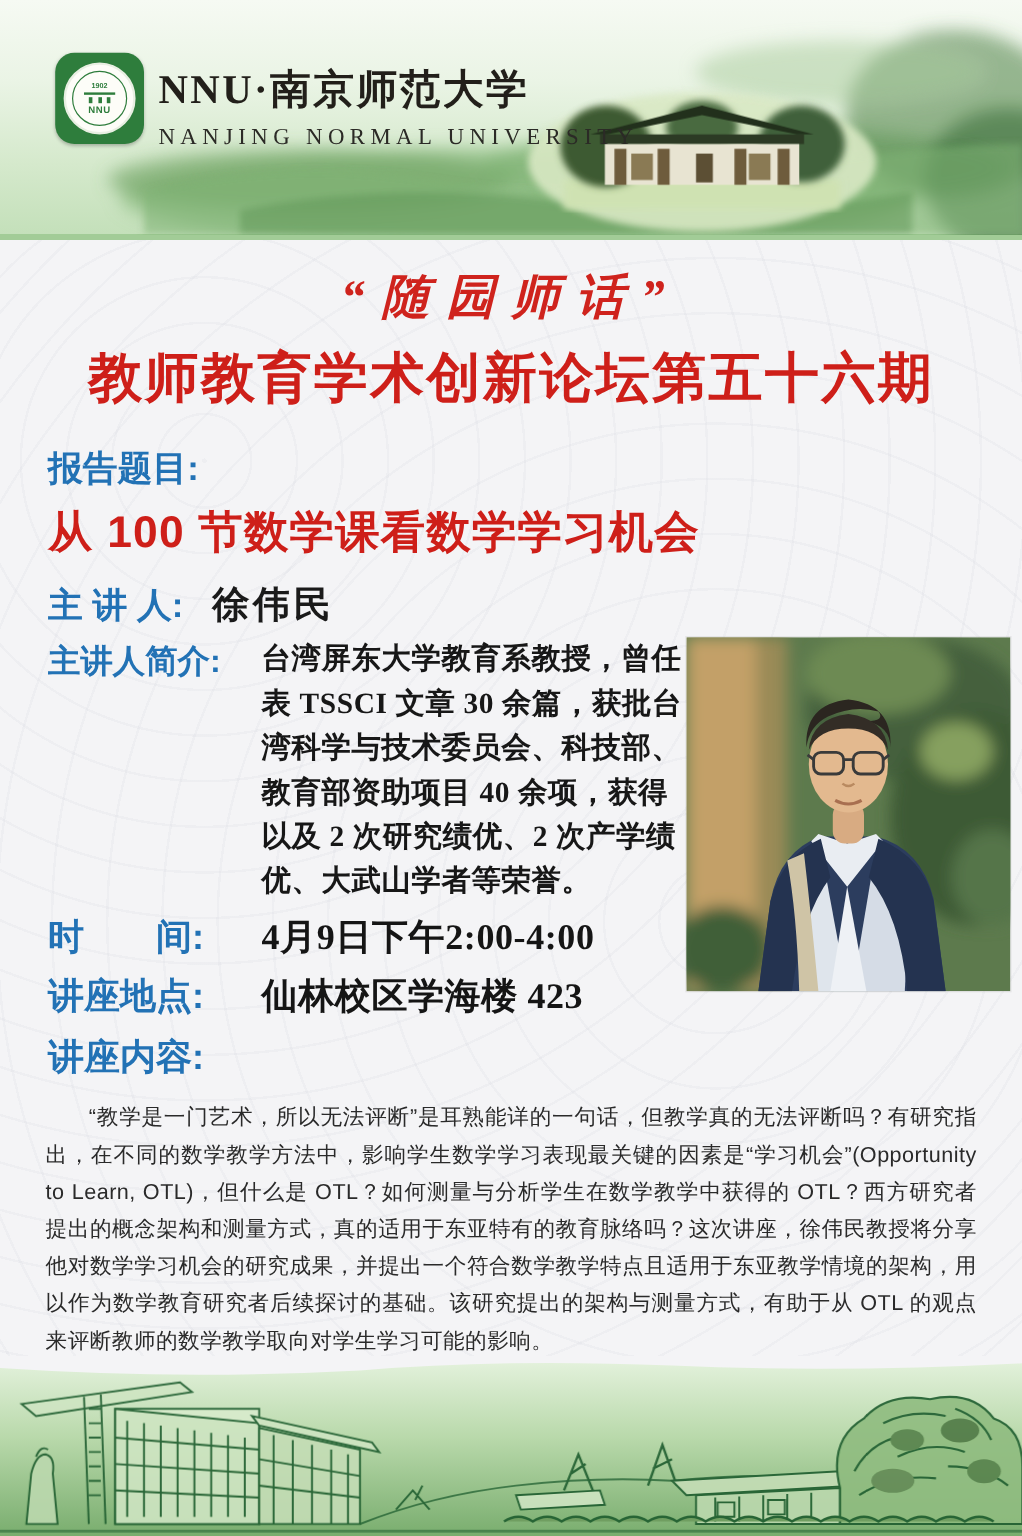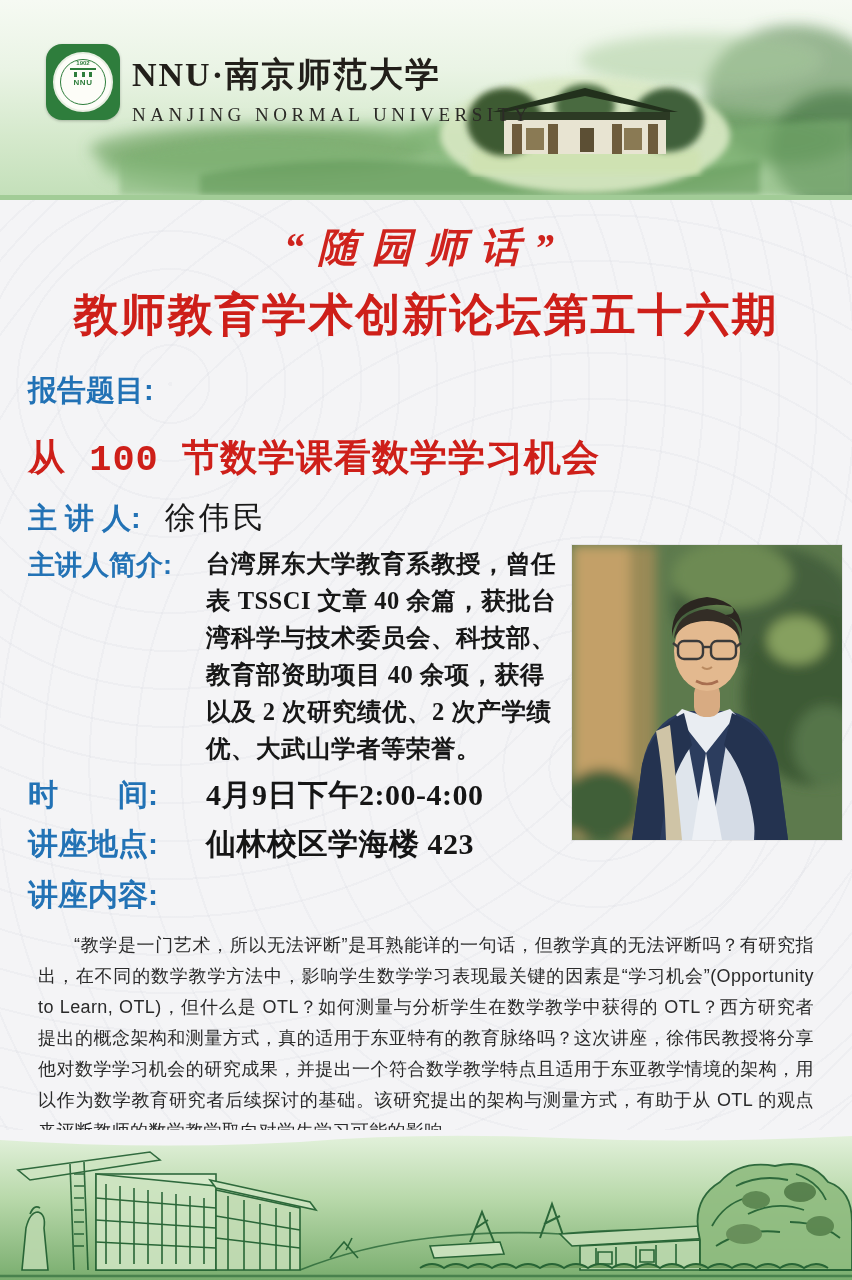--- a/index.html
+++ b/index.html
@@ -26,21 +26,21 @@
     display:flex; align-items:center; justify-content:center;
     box-shadow:0 1px 3px rgba(0,0,0,.25);
   }
   .logo-circle {
     width:60px; height:60px; background:#fdfdf8; border-radius:50%;
     display:flex; flex-direction:column; align-items:center; justify-content:center;
     border:2px solid #e8efe2;
   }
   .logo-inner {
     width:46px; height:46px; border:1.5px solid #2e7d3c; border-radius:50%;
-    display:flex; flex-direction:column; align-items:center; 
+    display:flex; flex-direction:column; align-items:center; justify-content:center;
     color:#2e7d3c; text-align:center;
   }
   .logo-year { font-size:6px; font-weight:bold; line-height:7px; }
   .logo-bld { width:26px; height:9px; margin:1px 0;
     background:
       linear-gradient(#2e7d3c 0 0) 50% 0/26px 2px no-repeat,
       linear-gradient(#2e7d3c 0 0) 4px 4px/3px 5px no-repeat,
       linear-gradient(#2e7d3c 0 0) 11.5px 4px/3px 5px no-repeat,
       linear-gradient(#2e7d3c 0 0) 19px 4px/3px 5px no-repeat;
   }
@@ -55,30 +55,30 @@
     margin-top:20px; text-align:center;
     font-family:"Liberation Serif", serif; font-weight:bold; font-style:italic;
     font-size:40px; color:#cf231d; letter-spacing:14px;
   }
   .forum-title {
     margin-top:10px; text-align:center;
     font-family:"Liberation Serif", serif; font-weight:bold;
     font-size:45px; color:#ce1f19; letter-spacing:2px;
   }
   .label { color:#2272b5; font-weight:bold; }
-  .row { padding-left:28px; }
+  .row { padding-left:40px; }
   .topic-label { margin-top:26px; font-size:29px; }
   .topic-value {
-    margin-top:22px; font-family:Liberation Mono, monospace; font-weight:bold;
+    margin-top:8px; font-family:Liberation Sans, sans-serif; font-weight:bold;
     font-size:37px; color:#ce1f19; letter-spacing:1px;
   }
   .speaker-row { margin-top:14px; display:flex; align-items:baseline; }
   .speaker-label { font-size:29px; }
   .speaker-value {
-    margin-left:24px; font-family:"Liberation Serif", serif; font-weight:normal;
+    margin-left:24px; font-family:"Liberation Serif", serif; font-weight:bold;
     font-size:31px; color:#1a1a1a; letter-spacing:3px;
   }
   .bio-section { position:relative; margin-top:6px; }
   .bio-flex { display:flex; }
   .bio-label { font-size:27px; width:158px; flex:0 0 auto; padding-top:2px; }
   .bio-lines { margin-left:20px; }
   .bio-line {
     font-family:"Liberation Serif", serif; font-weight:bold;
     font-size:24.5px; color:#171717; line-height:37px; letter-spacing:.5px;
     white-space:nowrap;
@@ -174,21 +174,21 @@
     <div class="row speaker-row">
       <span class="speaker-label label">主 讲 人:</span>
       <span class="speaker-value">徐伟民</span>
     </div>
 
     <div class="row bio-section">
       <div class="bio-flex">
         <div class="bio-label label">主讲人简介:</div>
         <div class="bio-lines">
           <div class="bio-line">台湾屏东大学教育系教授，曾任</div>
-          <div class="bio-line">表 TSSCI 文章 40 余篇，获批台</div>
+          <div class="bio-line">表 TSSCI 文章 30 余篇，获批台</div>
           <div class="bio-line">湾科学与技术委员会、科技部、</div>
           <div class="bio-line">教育部资助项目 40 余项，获得</div>
           <div class="bio-line">以及 2 次研究绩优、2 次产学绩</div>
           <div class="bio-line">优、大武山学者等荣誉。</div>
         </div>
       </div>
 
       <svg class="photo" viewBox="0 0 270 295" aria-hidden="true">
         <defs>
           <filter id="pblur">

